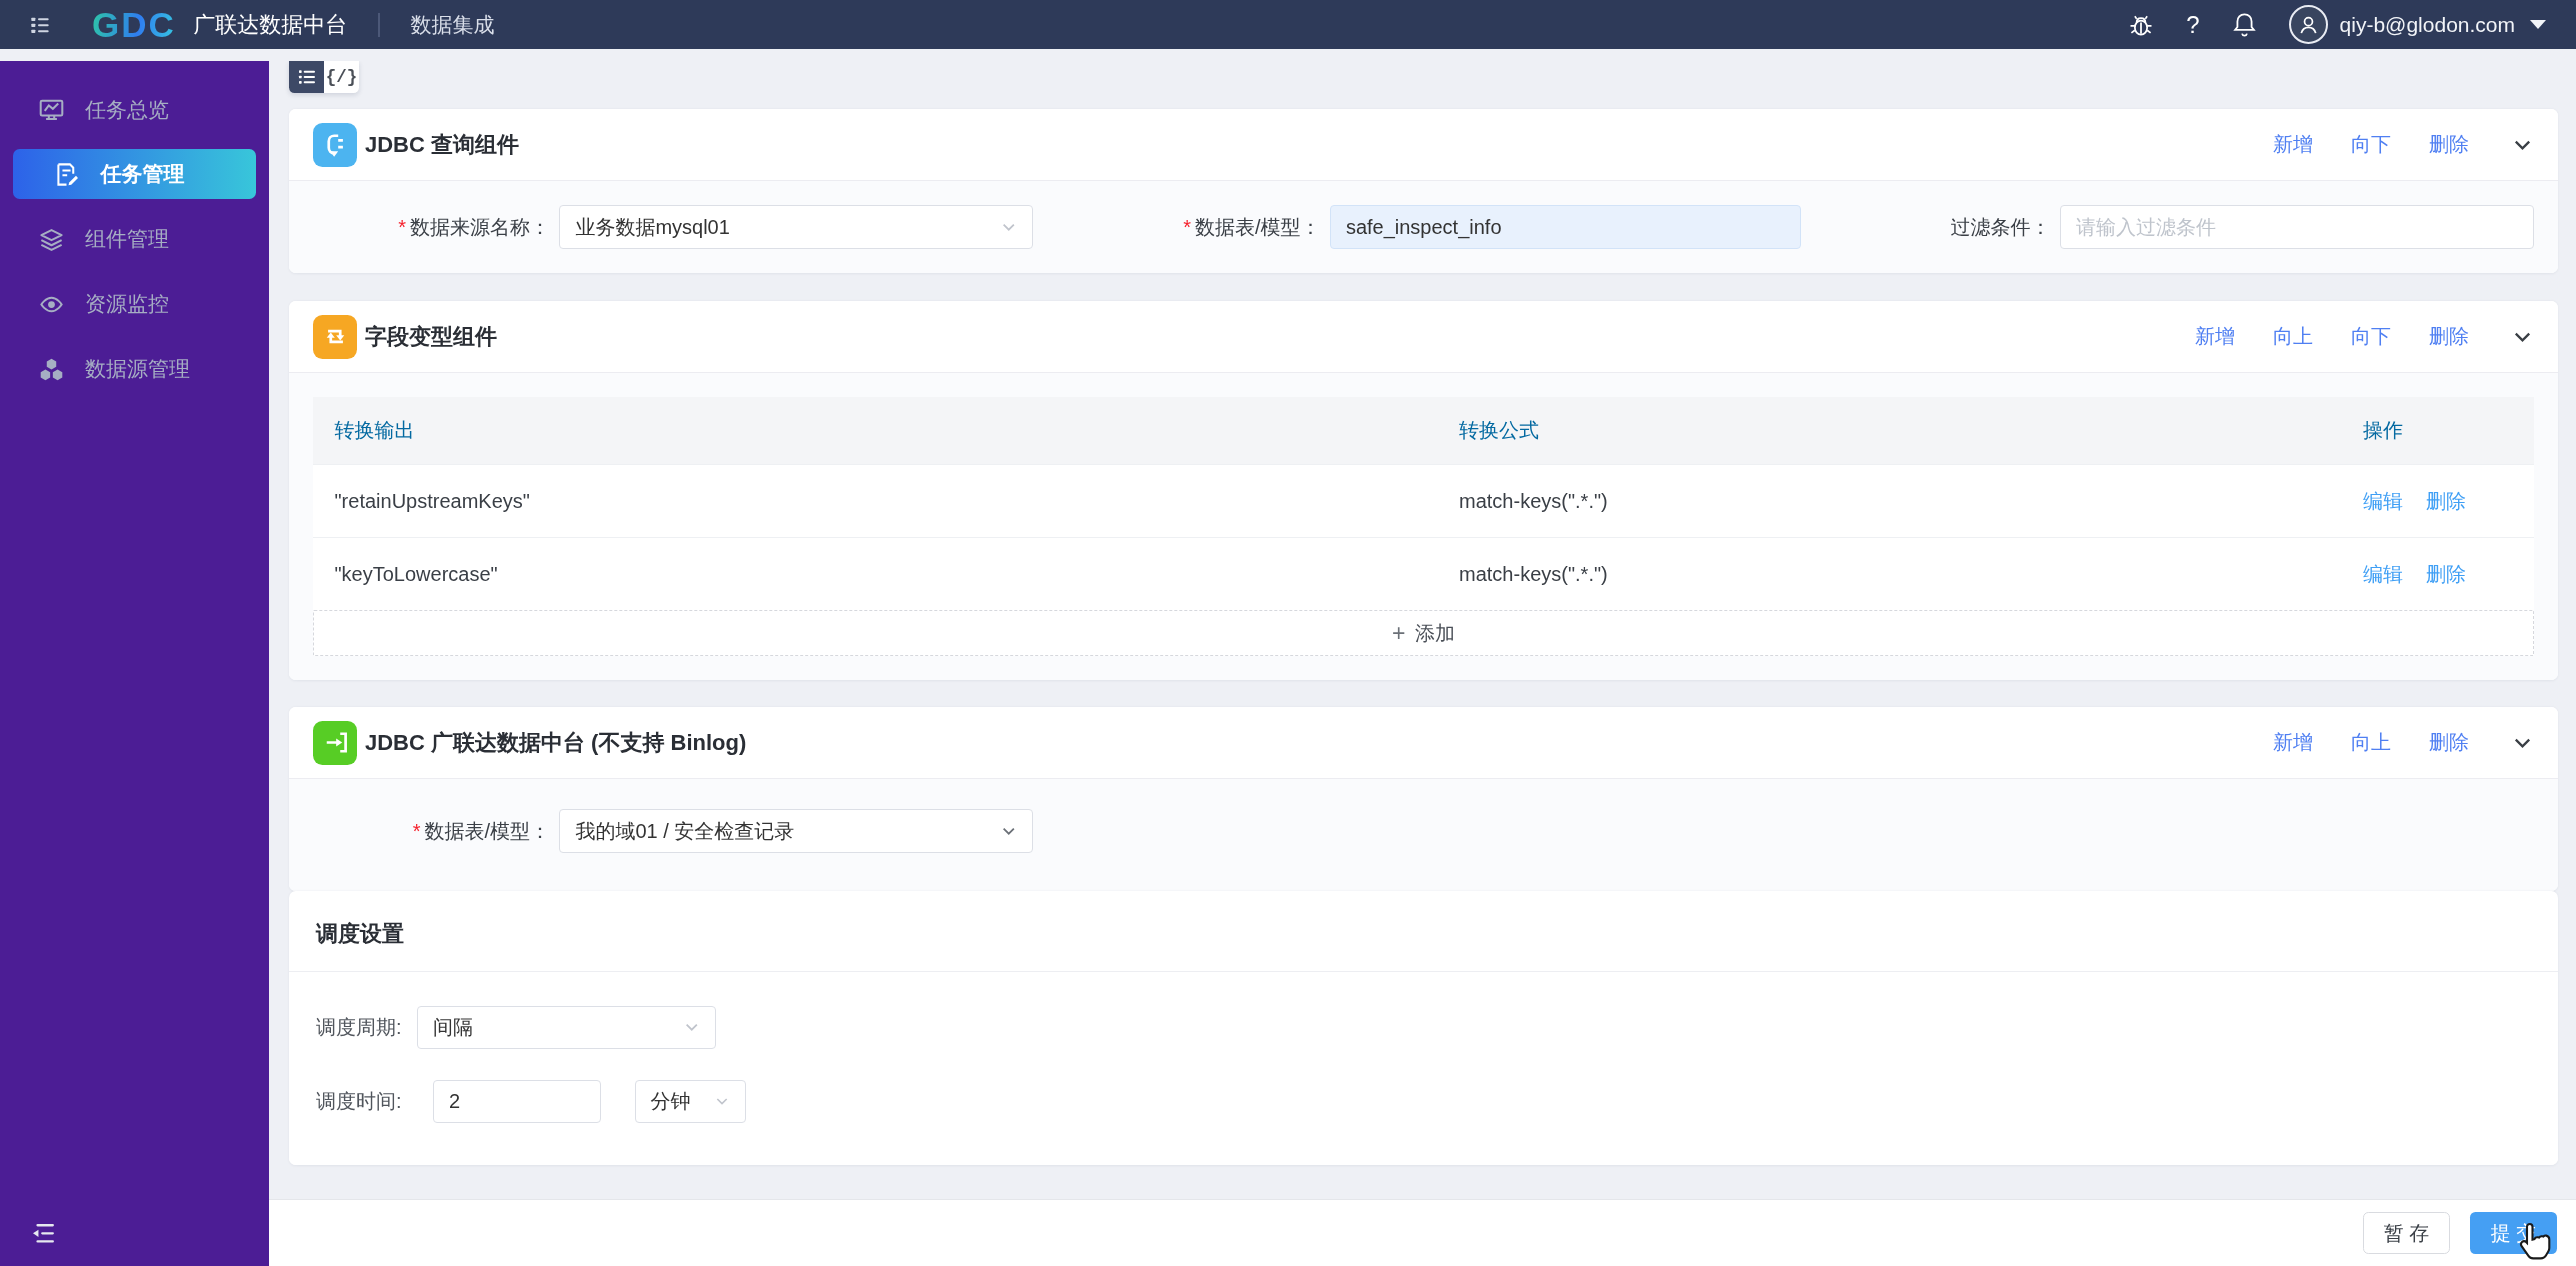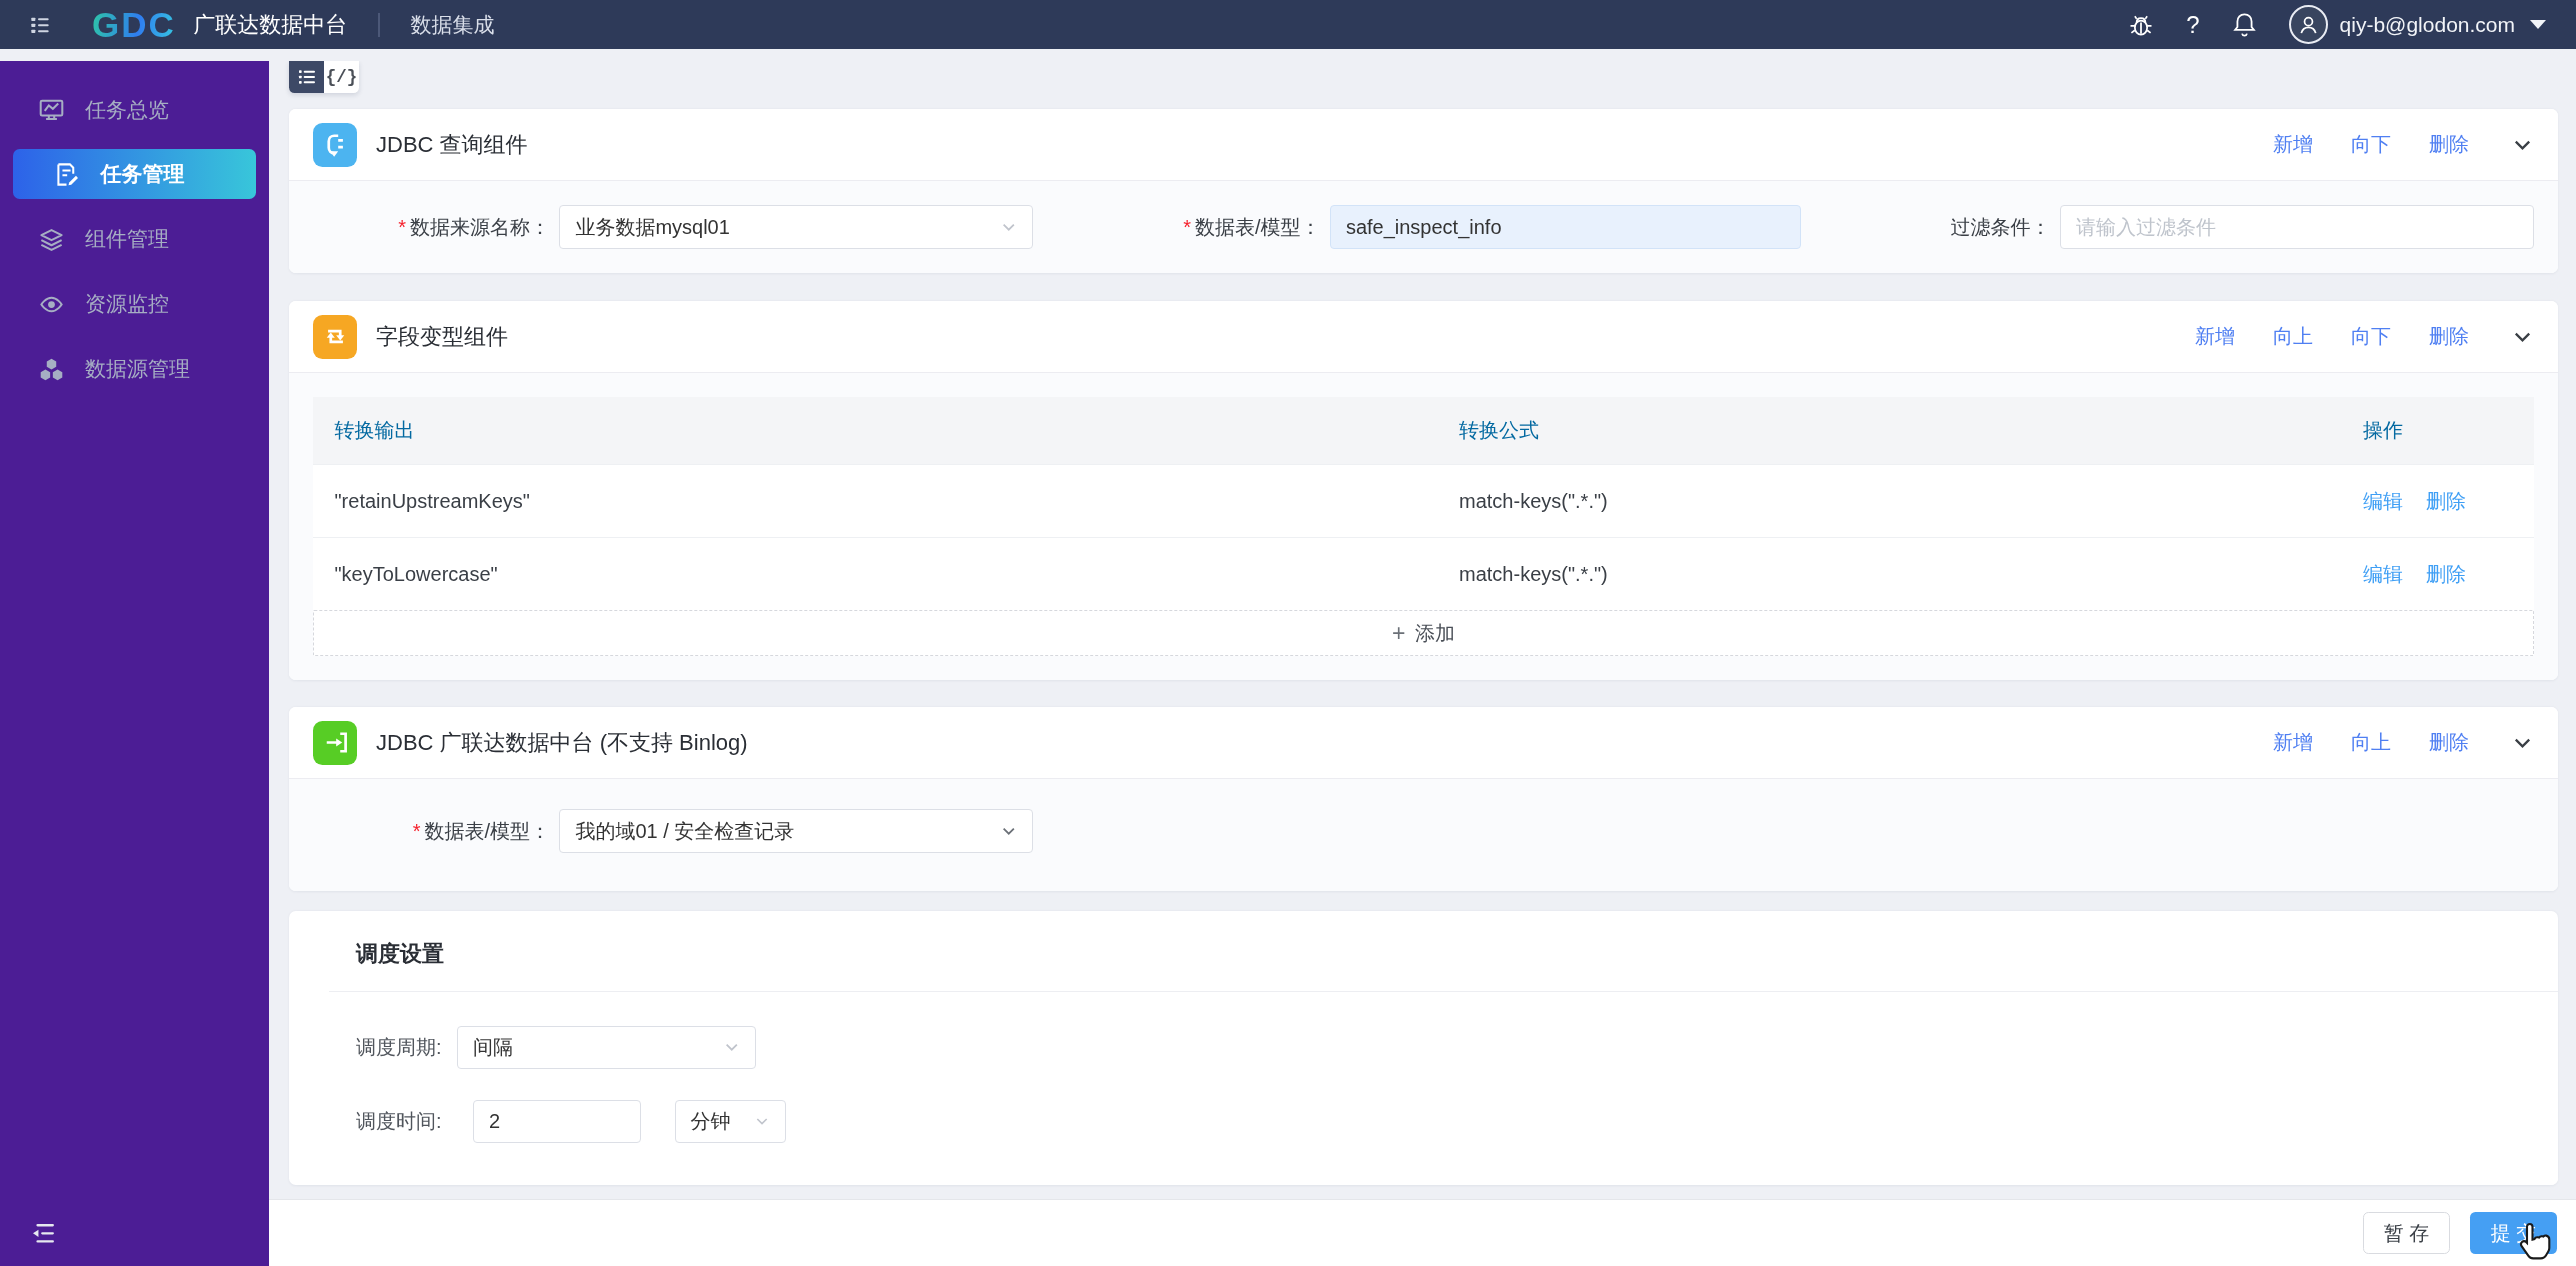--- a/index.html
+++ b/index.html
@@ -32,25 +32,25 @@
     background:linear-gradient(90deg,#2d62e9,#38c6da);color:#fff;font-weight:700;}
   .side-collapse{position:absolute;left:31px;bottom:21.5px;}
   
   .main{position:absolute;top:61px;left:269px;right:0;bottom:0;overflow:hidden;}
   .view-toggle{display:inline-flex;margin-left:20px;background:#fff;border-radius:0 0 5.4px 5.4px;box-shadow:0 2px 5.4px rgba(20,35,70,.14);overflow:hidden;}
   .vt-btn{width:35px;height:32px;display:flex;align-items:center;justify-content:center;cursor:pointer;}
   .vt-btn.active{background:#3d4966;}
   .vt-json{font-size:17.5px;font-weight:700;color:#4a4f57;font-family:"Liberation Mono","DejaVu Sans Mono",monospace;}
   .content{padding:0 18px 0 20px;}
   .card{background:#fff;border-radius:6.7px;box-shadow:0 0.7px 2.7px rgba(15,30,60,.06);overflow:hidden;}
-  .mt1{margin-top:16px;} .mt2{margin-top:28px;} .mt3{margin-top:27px;} .mt4{margin-top:20px;padding-left:40px;}
+  .mt1{margin-top:16px;} .mt2{margin-top:28px;} .mt3{margin-top:27px;} .mt4{}
   .card-head{height:71px;display:flex;align-items:center;padding:0 24px;background:#fff;}
   .cicon{width:44px;height:44px;border-radius:9.4px;display:flex;align-items:center;justify-content:center;flex:0 0 auto;}
   .cicon.blue{background:#4cb4f0;} .cicon.orange{background:#f6a723;} .cicon.green{background:#57cd25;}
-  .ctitle{margin-left:19px;font-size:22px;font-weight:400;color:#2a2e35;}
+  .ctitle{margin-left:8px;font-size:22px;font-weight:700;color:#2a2e35;}
   .chead-actions{margin-left:auto;display:flex;align-items:center;gap:38px;}
   .lnk{font-size:20px;color:#4f7ff2;cursor:pointer;white-space:nowrap;}
   .collapse-btn{margin-left:4px;cursor:pointer;display:flex;align-items:center;}
   .card-body{background:#fafbfd;border-top:0.7px solid #ececf1;padding:24px;}
   
   .form-row{display:flex;align-items:center;justify-content:space-between;}
   .fitem{display:flex;align-items:center;}
   .flabel{font-size:20px;color:#3a3f46;white-space:nowrap;margin-right:9.4px;}
   .flabel-fixed{width:237px;text-align:right;}
   .req{color:#f5222d;margin-right:4px;font-size:20px;}

